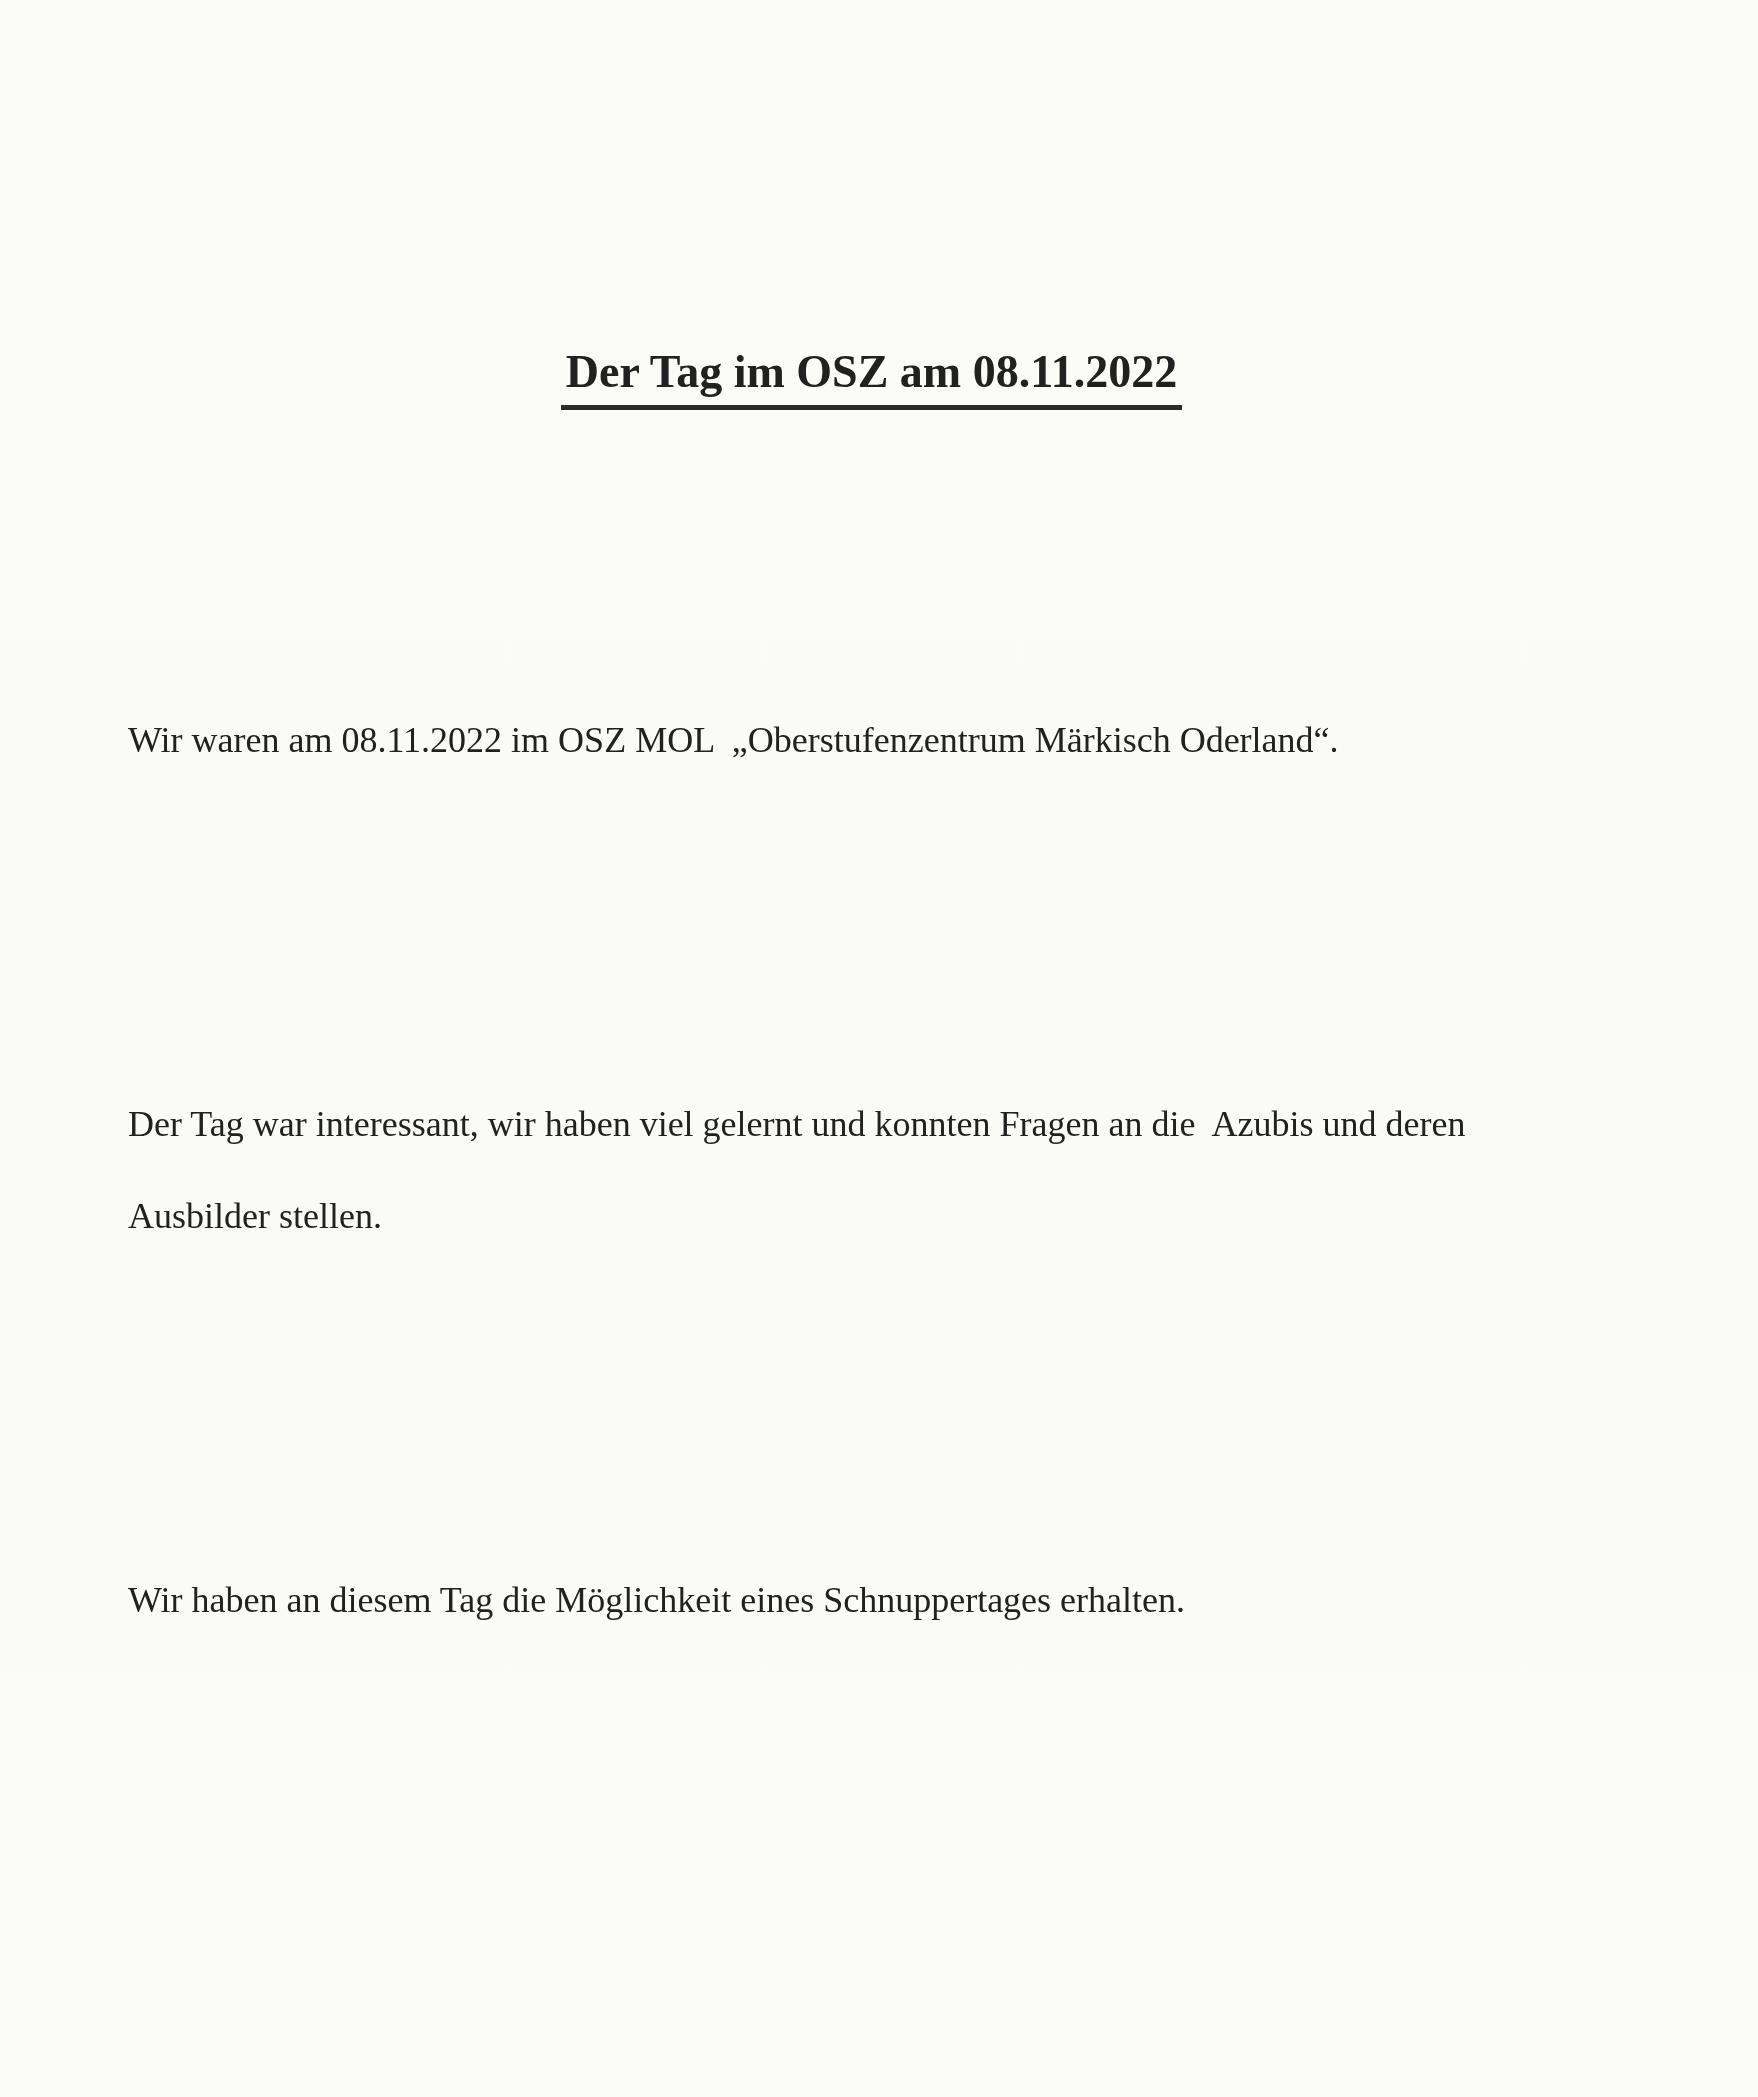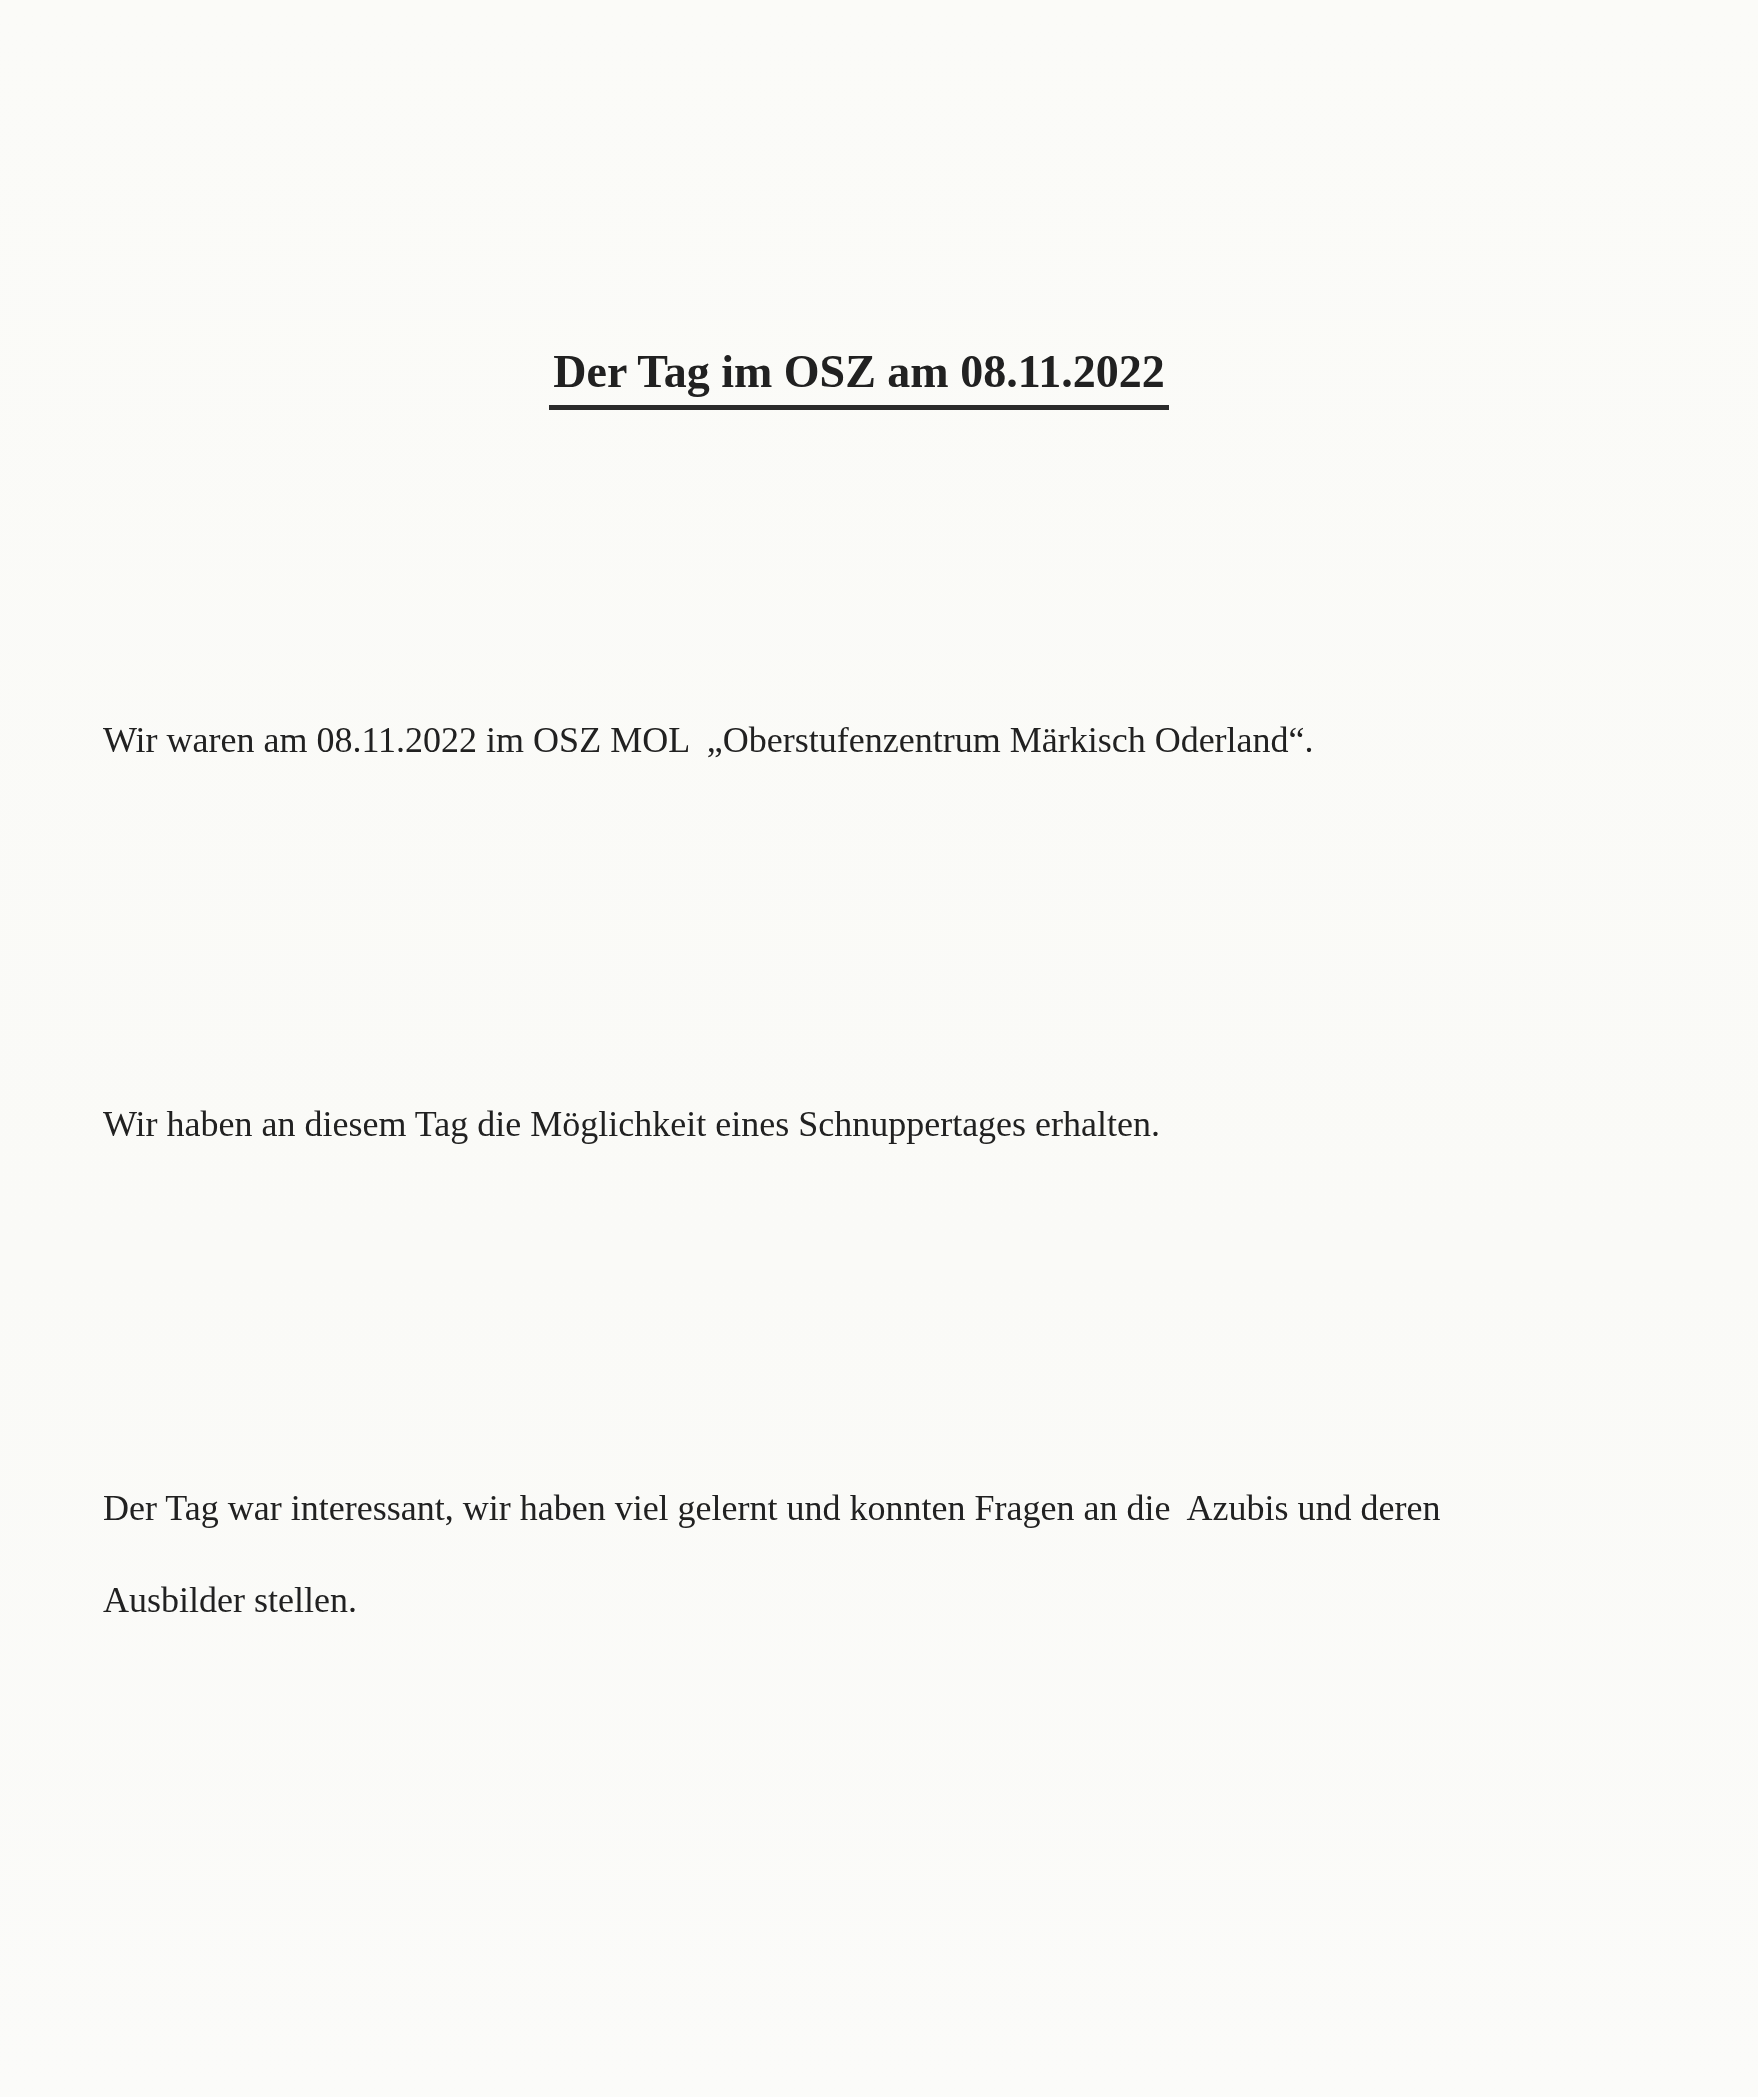--- a/index.html
+++ b/index.html
@@ -11,21 +11,21 @@
     height: 2097px;
     background: #fbfbf8;
     overflow: hidden;
   }
   .page {
     position: relative;
     width: 1759px;
     height: 2097px;
     background: linear-gradient(180deg, #fbfbf8 0%, #fafaf7 60%, #fbfbf9 100%);
     box-sizing: border-box;
-    padding: 0 136px 0 95px;
+    padding: 0 136px 0 120px;
     font-family: "Liberation Serif", "DejaVu Serif", serif;
     font-size: 36px;
     line-height: 92px;
     color: #212121;
     white-space: pre-wrap;
   }
   .doc-title {
     margin: 0;
     padding-top: 69px;
     text-align: center;
@@ -49,23 +49,23 @@
 </style>
 </head>
 <body>
 
 <div class="page">
 
   <h1 class="doc-title"><span class="title-text">Der Tag im OSZ am 08.11.2022</span></h1>
 
   <p class="para m-first">Wir waren am 08.11.2022 im OSZ MOL  „Oberstufenzentrum Märkisch Oderland“.</p>
 
+  <p class="para m-small"><span class="line">Der Tag war interessant, wir haben viel gelernt und konnten Fragen an die  Azubis und deren</span><span class="line">Ausbilder stellen.</span></p>
+
   <p class="para m-para">Wir haben an diesem Tag die Möglichkeit eines Schnuppertages erhalten.</p>
-
-  <p class="para m-small"><span class="line">Der Tag war interessant, wir haben viel gelernt und konnten Fragen an die  Azubis und deren</span><span class="line">Ausbilder stellen.</span></p>
 
 
   
 
   
 
   
 
   
 

